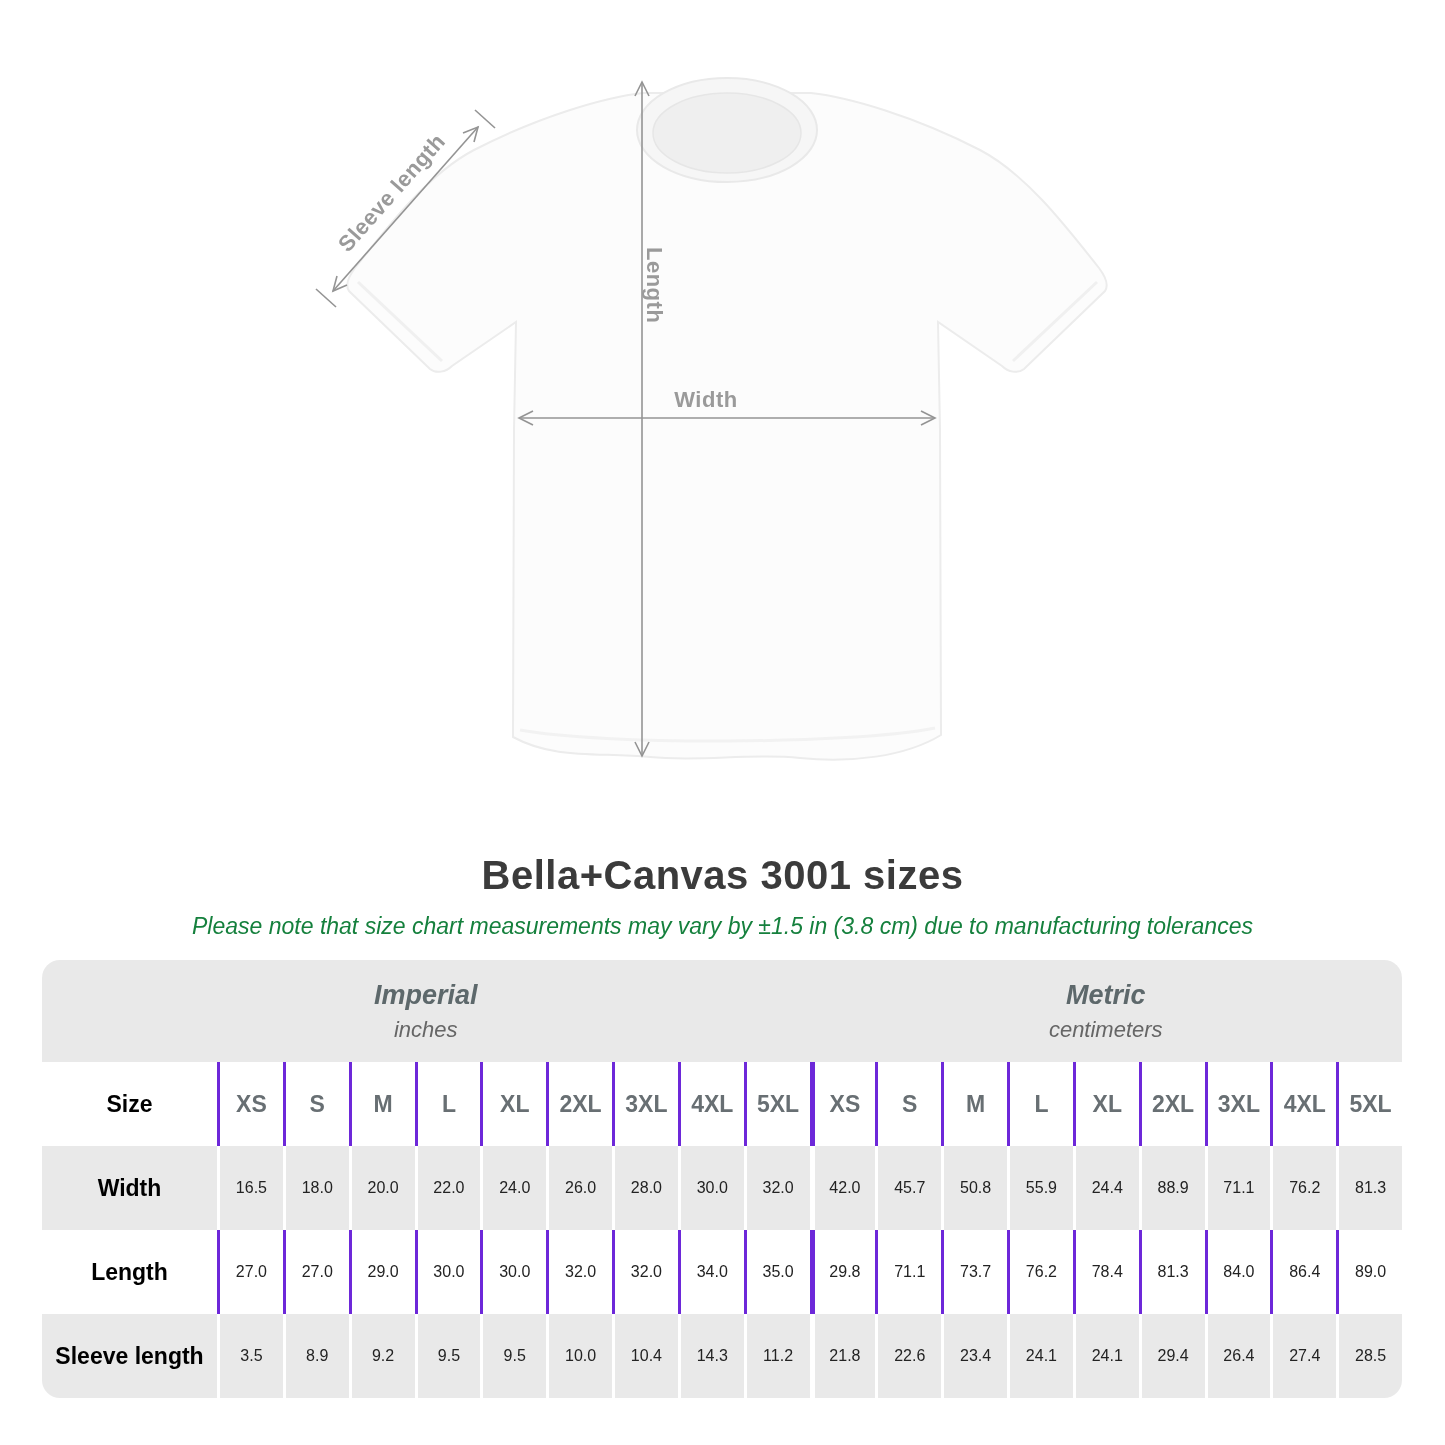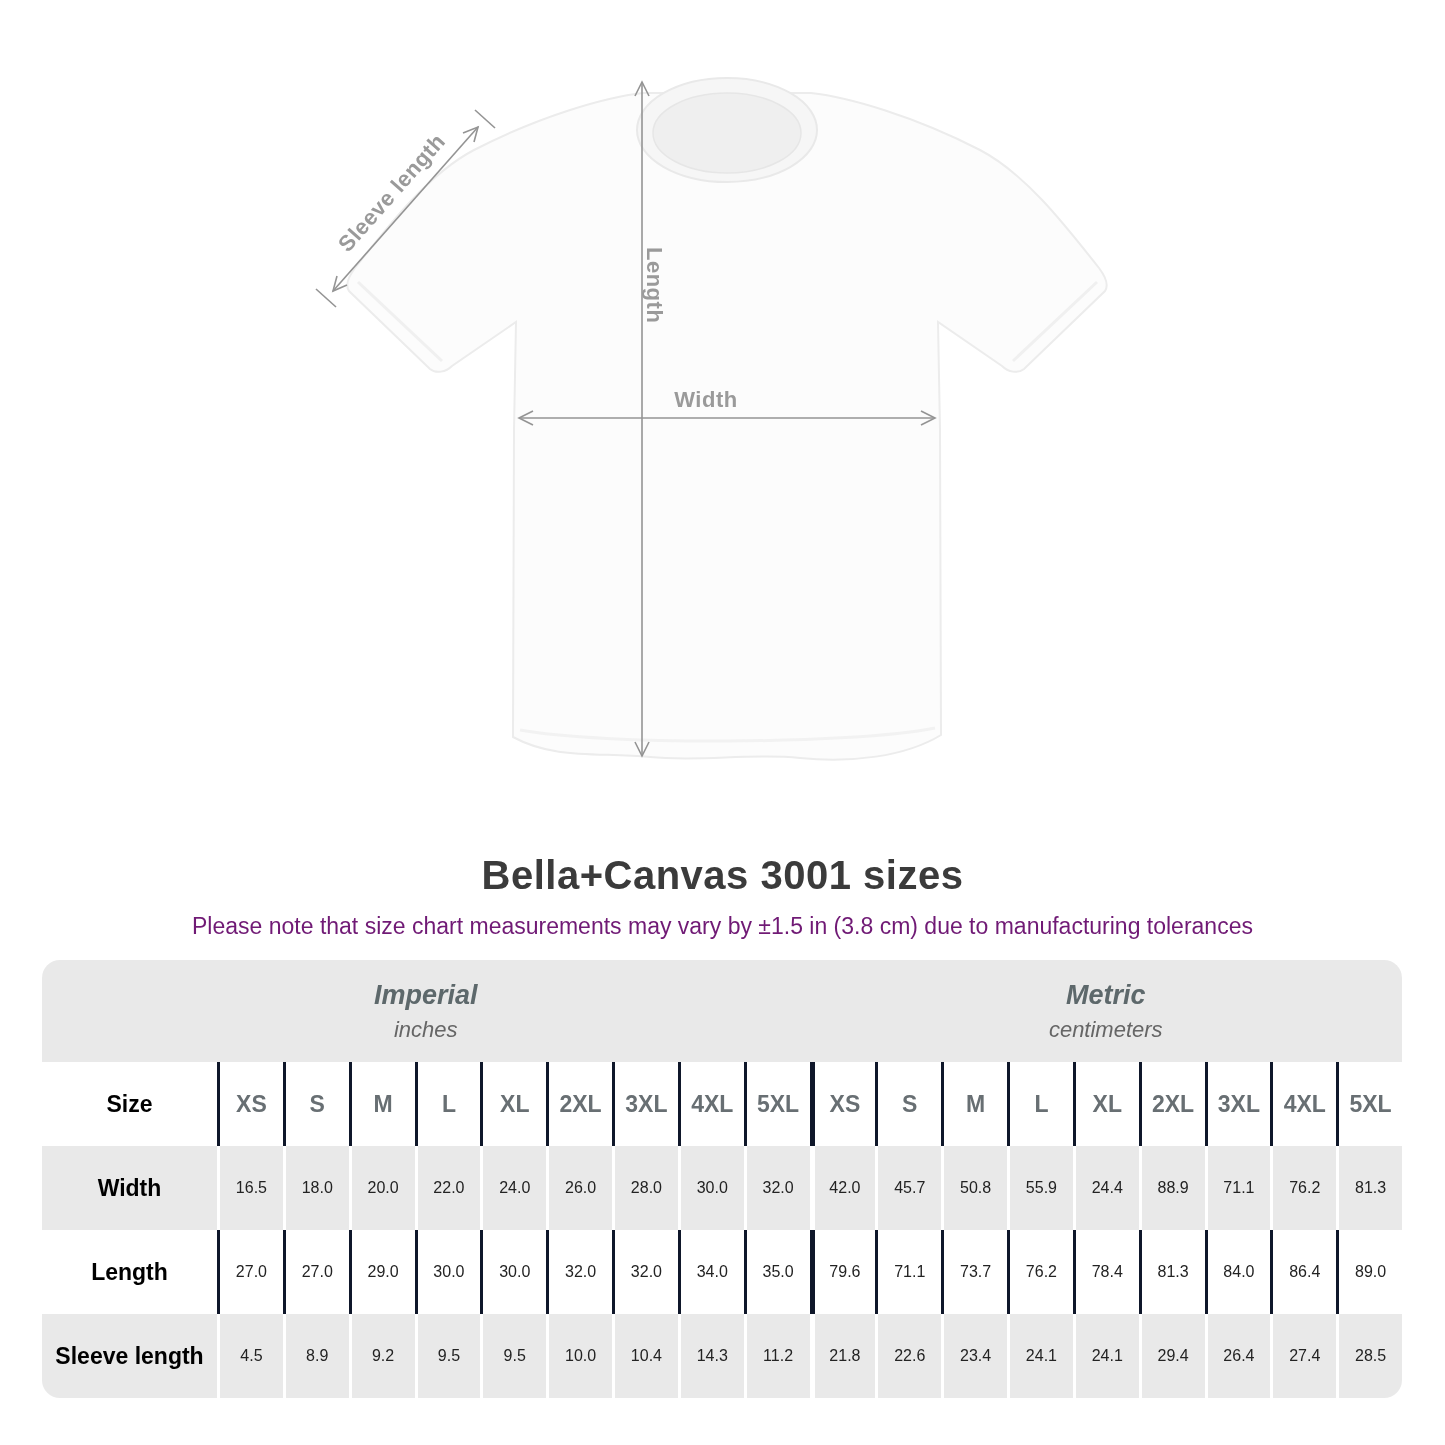--- a/index.html
+++ b/index.html
@@ -17,40 +17,40 @@
   .lbl-width{left:636px;top:387px;width:140px;text-align:center;}
   .lbl-length{left:641px;top:247px;writing-mode:vertical-rl;}
   .lbl-sleeve{left:282px;top:180px;width:220px;text-align:center;transform:rotate(-48.5deg);}
   
   .chart-title{
     position:absolute;left:0;top:853px;width:1445px;text-align:center;
     font-size:40px;font-weight:bold;color:#3b3b3b;letter-spacing:.5px;
   }
   .chart-subtitle{
     position:absolute;left:0;top:913px;width:1445px;text-align:center;
-    font-size:23px;color:#701a75;
+    font-size:23px;font-style:italic;color:#15803d;
   }
   
   #table-grid{
     position:absolute;left:42px;top:960px;width:1360px;
     display:grid;grid-template-columns:175px repeat(18,1fr);
   }
   .group-cell{
     grid-row:1;background:#e9e9e9;height:102px;
     display:flex;flex-direction:column;justify-content:center;align-items:center;gap:6px;
   }
   .gi{grid-column:1/11;border-top-left-radius:18px;}
   .gm{grid-column:11/20;border-top-right-radius:18px;}
   .group-label{font-size:27px;font-weight:bold;font-style:italic;color:#5d686b;}
   .group-sub{font-size:22px;font-style:italic;color:#666666;}
   .cell{
     height:84px;display:flex;align-items:center;justify-content:center;
     box-sizing:border-box;
   }
-  .w{background:#ffffff;border-left:3px solid #0f172a;}
+  .w{background:#ffffff;border-left:3px solid #6d28d9;}
   .g{background:#e9e9e9;border-left:3px solid #ffffff;}
   .lab{border-left:none !important;font-weight:bold;color:#000000;font-size:23px;}
   .size-head{font-weight:bold;color:#686f73;font-size:23px;}
   .val{font-size:16px;color:#232323;}
   .secb{border-left-width:5px;}
   .blr{border-bottom-left-radius:18px;}
   .brr{border-bottom-right-radius:18px;}
 </style>
 </head>
 <body>
@@ -169,31 +169,31 @@
       <div class="cell lab w">Length</div>
       <div class="cell w val">27.0</div>
       <div class="cell w val">27.0</div>
       <div class="cell w val">29.0</div>
       <div class="cell w val">30.0</div>
       <div class="cell w val">30.0</div>
       <div class="cell w val">32.0</div>
       <div class="cell w val">32.0</div>
       <div class="cell w val">34.0</div>
       <div class="cell w val">35.0</div>
-      <div class="cell w val secb">79.6</div>
+      <div class="cell w val secb">29.8</div>
       <div class="cell w val">71.1</div>
       <div class="cell w val">73.7</div>
       <div class="cell w val">76.2</div>
       <div class="cell w val">78.4</div>
       <div class="cell w val">81.3</div>
       <div class="cell w val">84.0</div>
       <div class="cell w val">86.4</div>
       <div class="cell w val">89.0</div>
       <div class="cell lab g blr">Sleeve length</div>
-      <div class="cell g val">4.5</div>
+      <div class="cell g val">3.5</div>
       <div class="cell g val">8.9</div>
       <div class="cell g val">9.2</div>
       <div class="cell g val">9.5</div>
       <div class="cell g val">9.5</div>
       <div class="cell g val">10.0</div>
       <div class="cell g val">10.4</div>
       <div class="cell g val">14.3</div>
       <div class="cell g val">11.2</div>
       <div class="cell g val secb">21.8</div>
       <div class="cell g val">22.6</div>

